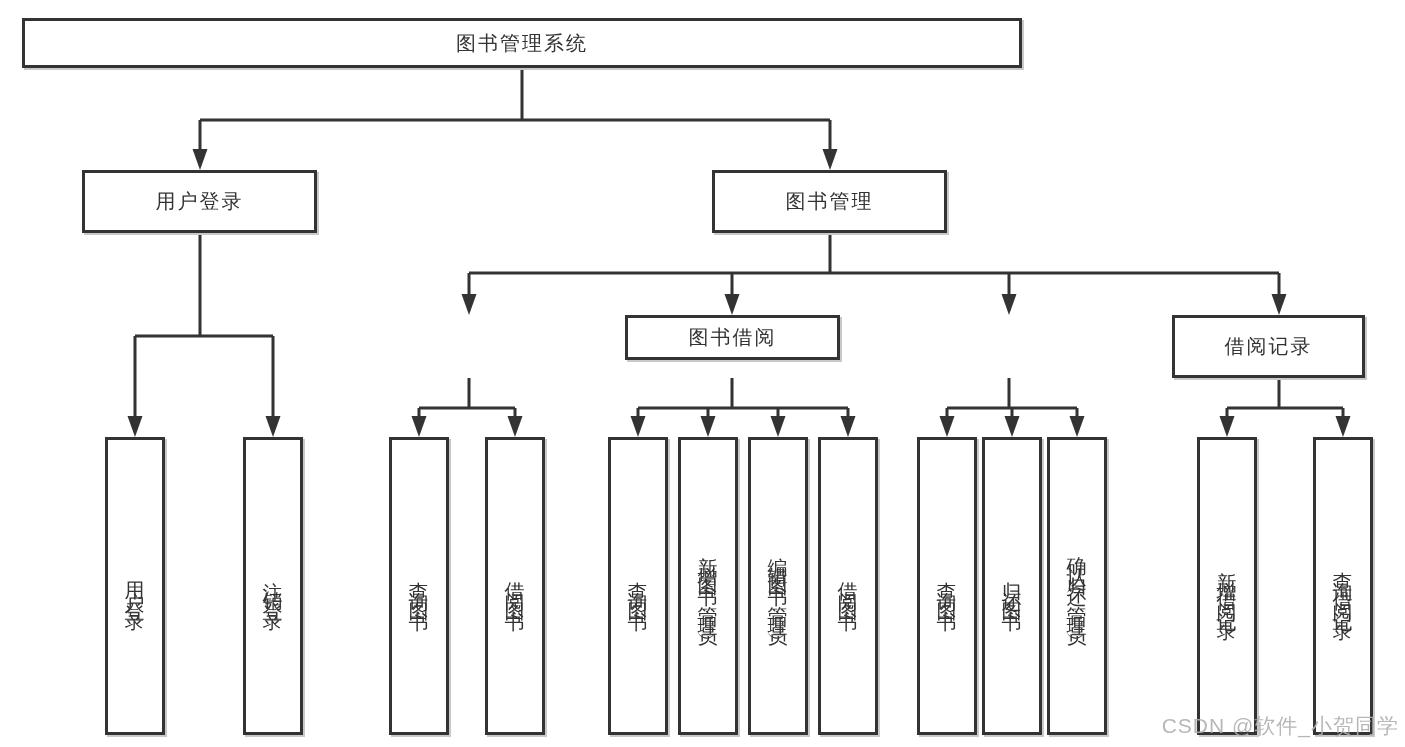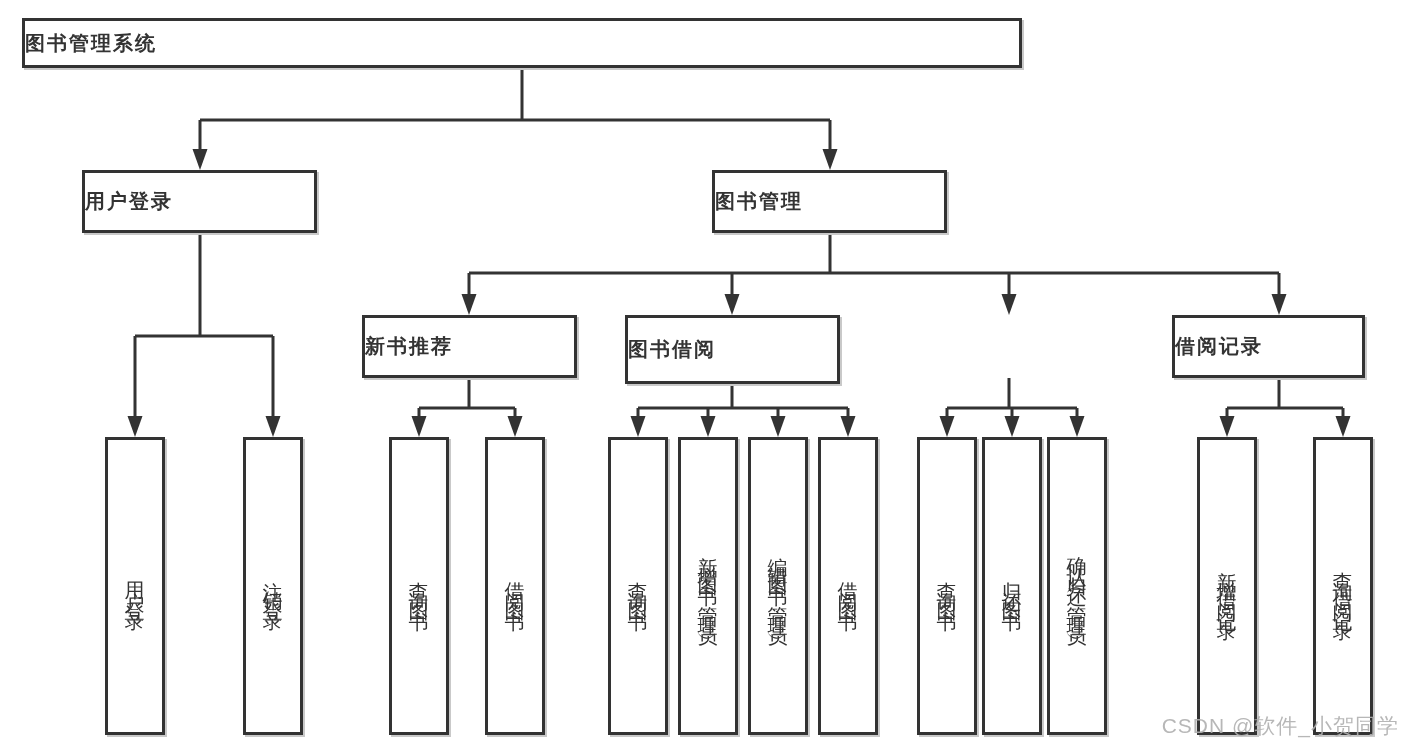--- a/index.html
+++ b/index.html
@@ -19,21 +19,21 @@
     color:var(--text);
   }
   .wires{position:absolute;left:0;top:0;z-index:0;}
   .wires path{stroke:var(--line);stroke-width:3;fill:none;}
   .wires polygon{fill:var(--line);stroke:none;}
   .hbox{
     position:absolute;z-index:1;box-sizing:border-box;
     border:3px solid var(--box_border);
     background:var(--background);
     box-shadow:2px 2px 0 #c9c9c9;
-    display:flex;align-items:center;justify-content:flex-start;font-weight:bold;
+    display:flex;align-items:center;justify-content:center;
   }
   .hbox .lbl{
     font-size:20px;letter-spacing:2px;color:var(--text);white-space:nowrap;
   }
   .vbox{
     position:absolute;z-index:1;box-sizing:border-box;
     width:60px;height:298px;top:437px;
     border:3px solid var(--box_border);
     background:var(--background);
     box-shadow:2px 2px 0 #c9c9c9;
@@ -96,24 +96,21 @@
     <span class="lbl">图书管理系统</span>
   </div>
 
   <div class="hbox" style="left:82px;top:170px;width:235px;height:63px">
     <span class="lbl">用户登录</span>
   </div>
   <div class="hbox" style="left:712px;top:170px;width:235px;height:63px">
     <span class="lbl">图书管理</span>
   </div>
 
-  <div class="hbox" style="left:362px;top:315px;width:215px;height:63px">
-    <span class="lbl">新书推荐</span>
-  </div>
-  <div class="hbox" style="left:625px;top:315px;width:215px;height:69px">
+  <div class="hbox" style="left:625px;top:315px;width:215px;height:45px">
     <span class="lbl">图书借阅</span>
   </div>
   <div class="hbox" style="left:1172px;top:315px;width:193px;height:63px">
     <span class="lbl">借阅记录</span>
   </div>
 
   <div class="vbox" style="left:105px">
     <span class="vlbl">用户登录</span>
   </div>
   <div class="vbox" style="left:243px">

